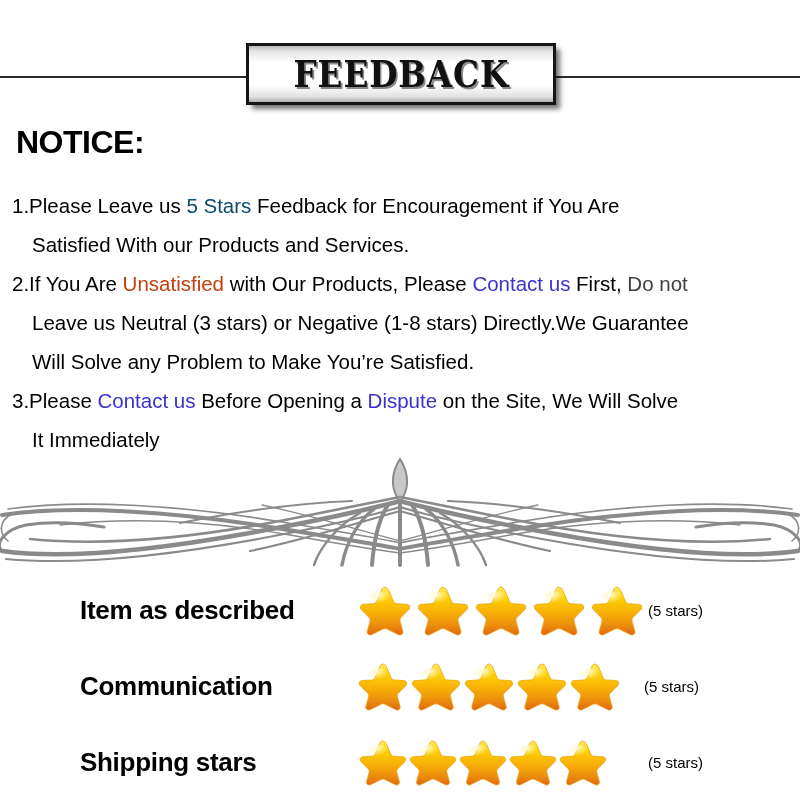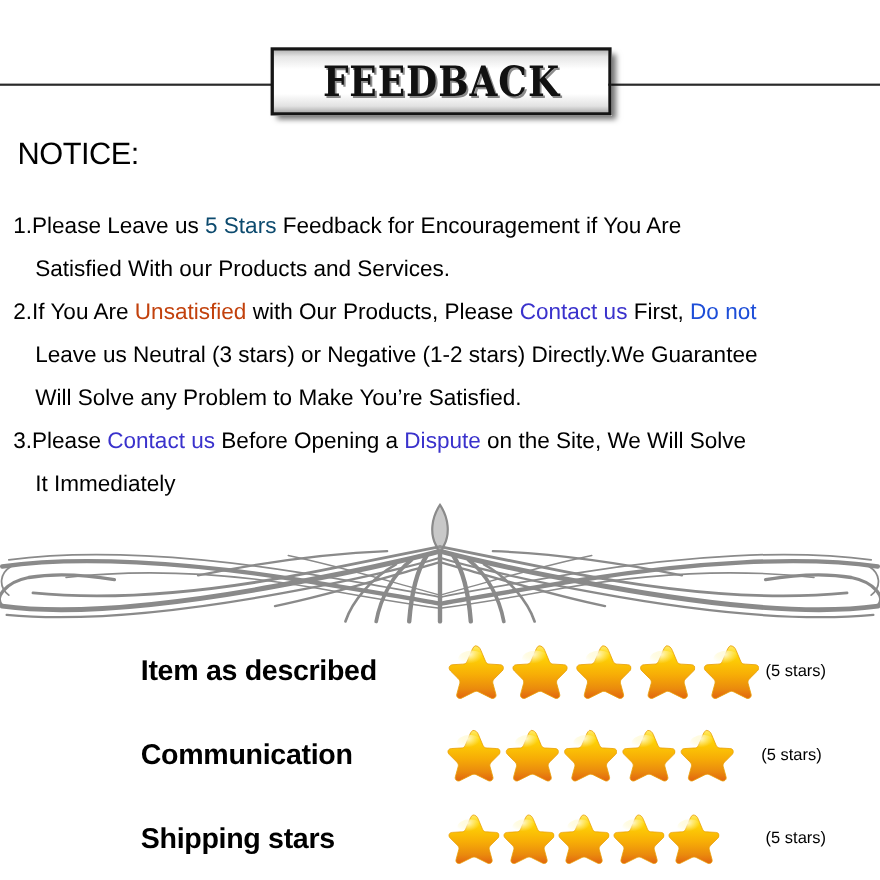--- a/index.html
+++ b/index.html
@@ -62,22 +62,22 @@
     transform: scaleX(0.86);
     text-shadow: 2px 2px 0 rgba(0,0,0,0.45);
     white-space: nowrap;
   }
 
   
   #notice-heading {
     position: absolute;
     left: 16px;
     top: 124px;
-    font-size: 28px;
-    font-weight: normal;
+    font-size: 32px;
+    font-weight: bold;
     letter-spacing: -0.5px;
     white-space: nowrap;
   }
 
   
   #notice-list {
     position: absolute;
     left: 12px;
     top: 186px;
     width: 800px;
@@ -103,21 +103,20 @@
   
   #ratings {
     position: absolute;
     left: 0;
     top: 572px;
     width: 800px;
   }
   .rating-row {
     position: relative;
     height: 76px;
-    margin-left: 48px;
   }
   .rating-label {
     position: absolute;
     left: 80px;
     top: 50%;
     transform: translateY(-50%);
     font-size: 26px;
     font-weight: bold;
     letter-spacing: -0.3px;
     white-space: nowrap;
@@ -157,22 +156,22 @@
 </div>
 
 <div id="notice-heading">NOTICE:</div>
 
 <div id="notice-list">
     <div class="notice-item">
       <span class="notice-line"><span>1.Please Leave us  </span><span class="hl" style="color: #0c4a6e;">5 Stars</span><span>  Feedback for  Encouragement  if You Are</span></span>
       <span class="notice-line cont"><span>Satisfied With our Products and Services.</span></span>
     </div>
     <div class="notice-item">
-      <span class="notice-line"><span>2.If You Are </span><span class="hl" style="color: #c2410c;">Unsatisfied</span><span> with Our Products, Please </span><span class="hl" style="color: rgb(58, 50, 204);">Contact us</span><span> First, </span><span class="hl" style="color: #1d4ed8;">Do not</span></span>
-      <span class="notice-line cont"><span>Leave us Neutral (3 stars) or Negative (1-2 stars) Directly.We Guarantee</span></span>
+      <span class="notice-line"><span>2.If You Are </span><span class="hl" style="color: #c2410c;">Unsatisfied</span><span> with Our Products, Please </span><span class="hl" style="color: rgb(58, 50, 204);">Contact us</span><span> First, </span><span class="hl" style="color: #404040;">Do not</span></span>
+      <span class="notice-line cont"><span>Leave us Neutral (3 stars) or Negative (1-8 stars) Directly.We Guarantee</span></span>
       <span class="notice-line cont"><span>Will Solve any Problem to Make You’re  Satisfied.</span></span>
     </div>
     <div class="notice-item">
       <span class="notice-line"><span>3.Please </span><span class="hl" style="color: rgb(58, 50, 204);">Contact us</span><span> Before Opening a </span><span class="hl" style="color: rgb(58, 50, 204);">Dispute</span><span> on the Site, We Will Solve</span></span>
       <span class="notice-line cont"><span>It Immediately</span></span>
     </div>
   </div>
 
 <div id="ornament">
   <svg width="800" height="112" viewBox="0 0 800 112" xmlns="http://www.w3.org/2000/svg">

